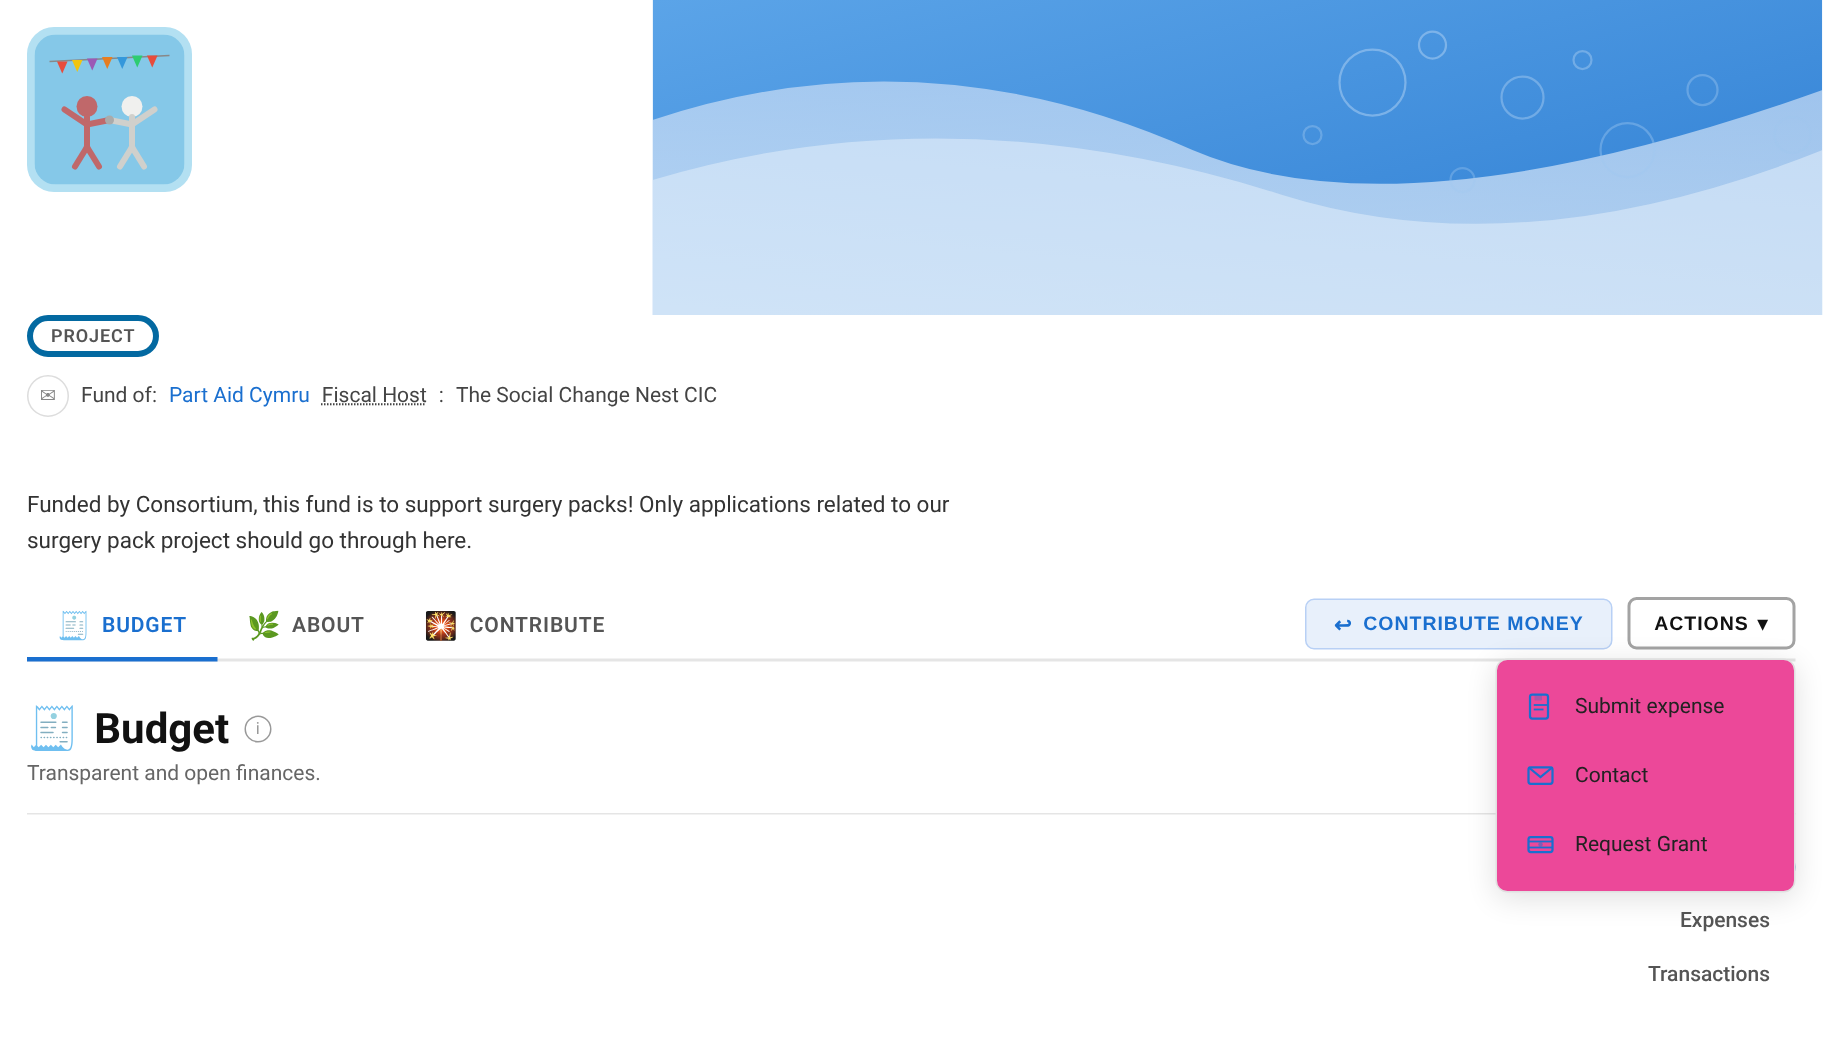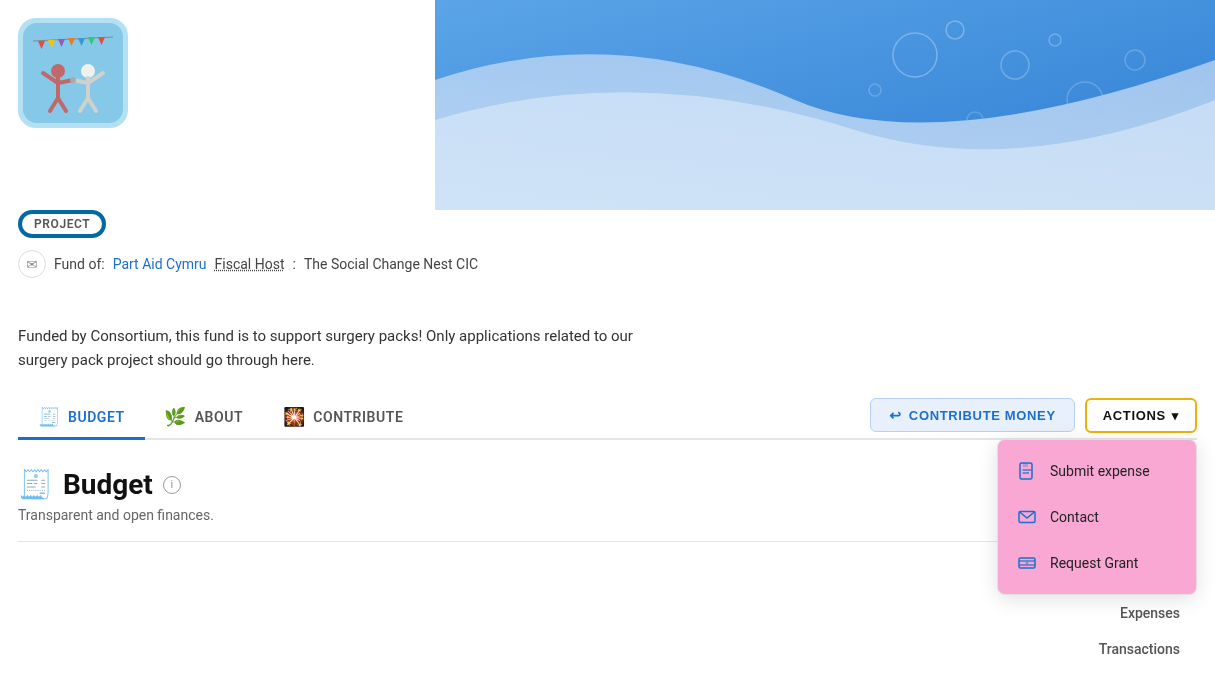--- a/index.html
+++ b/index.html
@@ -160,37 +160,37 @@
       letter-spacing: 0.05em;
       text-transform: uppercase;
     }
 
     .btn-actions {
       display: flex;
       align-items: center;
       gap: 6px;
       background: #fff;
       color: #111;
-      border: 2px solid #eab308;
+      border: 2px solid #a3a3a3;
       border-radius: 6px;
       padding: 8px 16px;
       font-size: 13px;
       font-weight: 700;
       cursor: pointer;
       letter-spacing: 0.05em;
       text-transform: uppercase;
       position: relative;
     }
 
     
     .dropdown-menu {
       position: absolute;
       top: calc(100% + 6px);
       right: 0;
-      background: #f9a8d4;
+      background: #ec4899;
       border: 1px solid #e0e0e0;
       border-radius: 8px;
       box-shadow: 0 4px 20px rgba(0,0,0,0.12);
       width: 200px;
       z-index: 100;
       padding: 8px 0;
       text-align: right;
     }
     .dropdown-item {
       display: flex;

